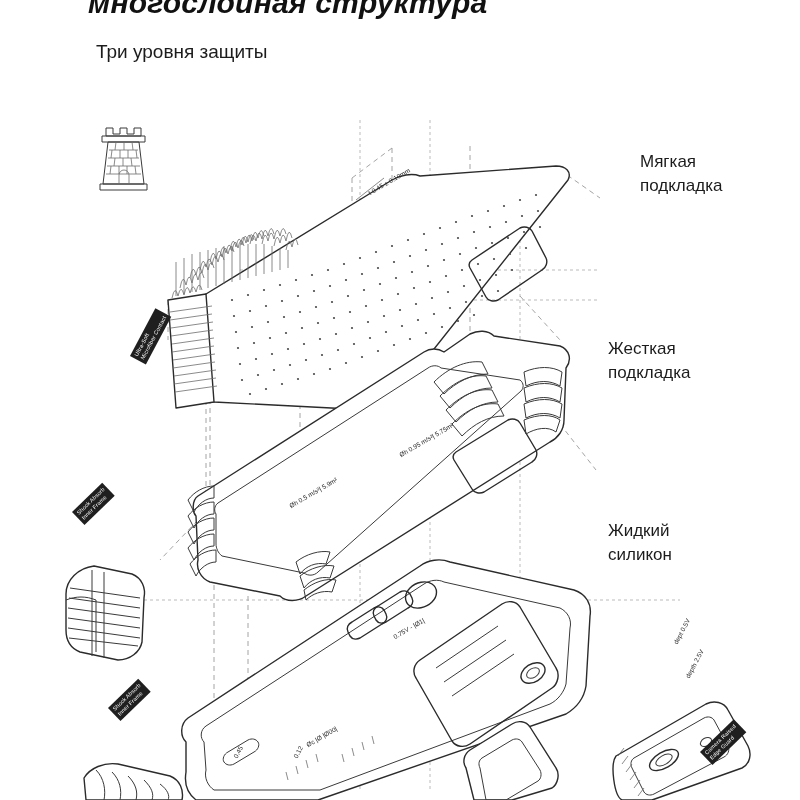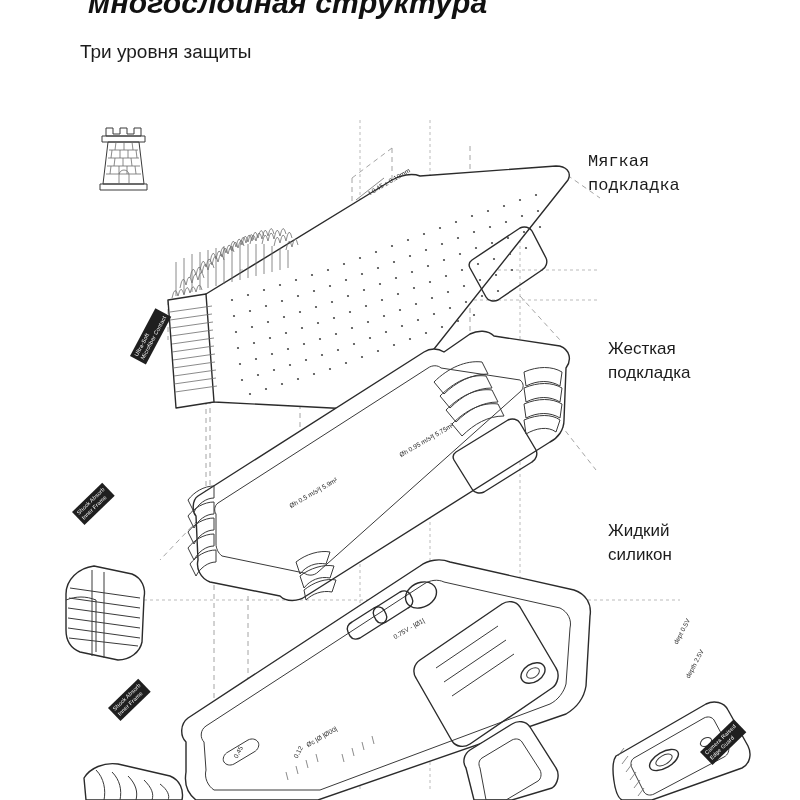--- a/index.html
+++ b/index.html
@@ -28,37 +28,37 @@
     top: -14px;
     font-size: 30px;
     font-weight: bold;
     font-style: italic;
     letter-spacing: 0.2px;
     color: #111;
     white-space: nowrap;
   }
   .subtitle {
     position: absolute;
-    left: 80px;
+    left: 96px;
     top: 38px;
     font-size: 19px;
     line-height: 27px;
     color: #1c1c1c;
     white-space: nowrap;
   }
 
   
   .side-label {
     position: absolute;
     font-size: 17px;
     line-height: 24px;
     color: #1c1c1c;
     white-space: nowrap;
   }
-  .label-1 { left: 588px; top: 150px; font-family: Liberation Mono, monospace; }
+  .label-1 { left: 640px; top: 150px; }
   .label-2 { left: 608px; top: 337px; }
   .label-3 { left: 608px; top: 519px; }
 
   
   svg.layer {
     position: absolute;
     left: 0;
     top: 0;
     width: 800px;
     height: 800px;

